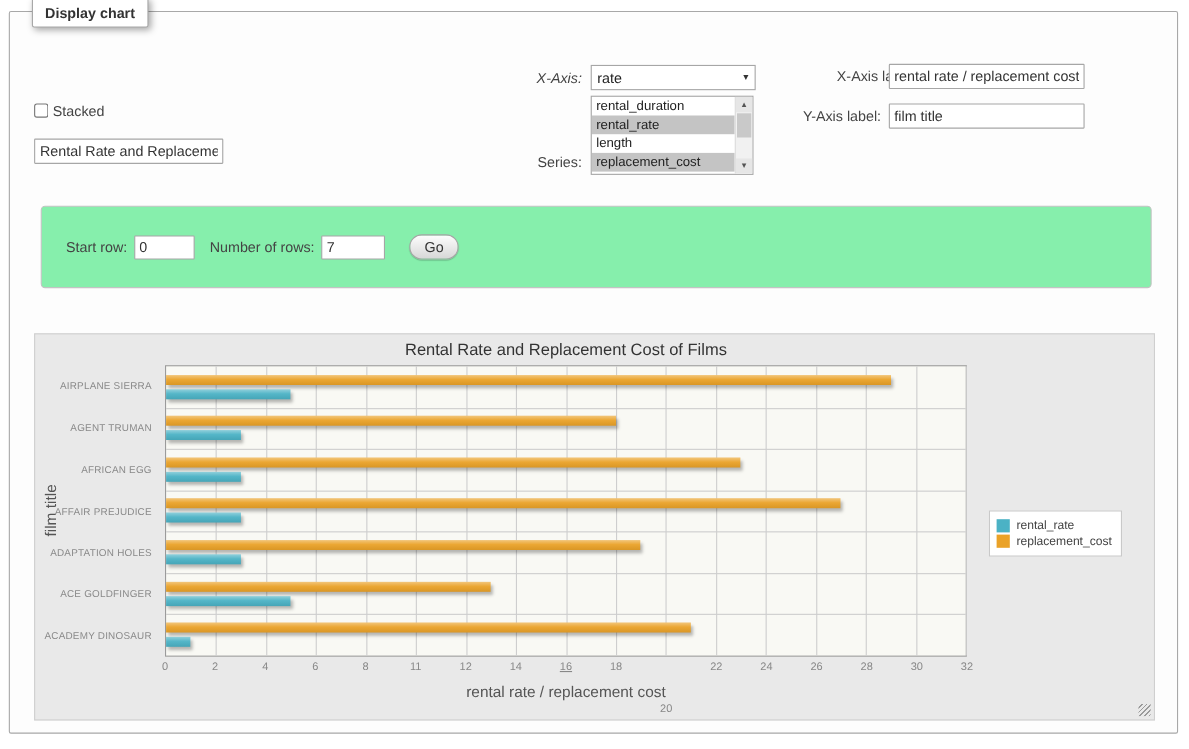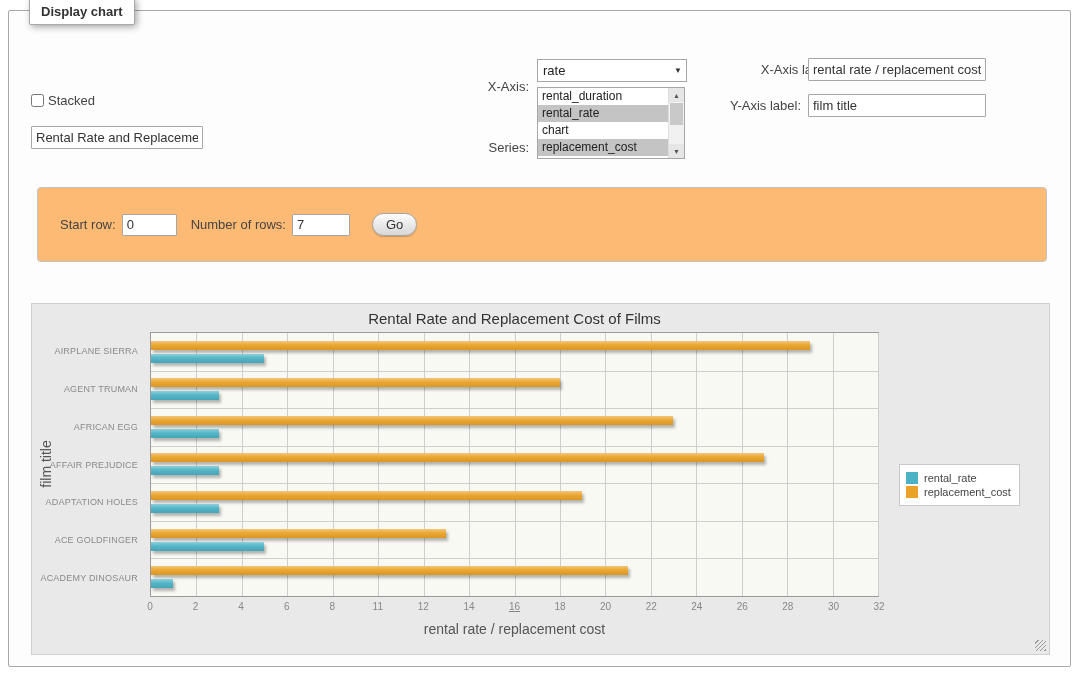--- a/index.html
+++ b/index.html
@@ -16,21 +16,21 @@
   .chart-type-row { position:absolute; left:22px; top:50px; display:flex; align-items:center; }
   .radio-option { display:flex; align-items:center; margin-right:9px; }
   input[type=radio], input[type=checkbox] { margin:0 4px 0 0; }
   .stacked-row { position:absolute; left:22px; top:82px; display:flex; align-items:center; }
 
   input[type=text] { border:1px solid #a6a6a6; padding:2px 4px; font:13px "Liberation Sans",sans-serif;
     color:#333; background:#fff; border-radius:1px; }
   .title-input { position:absolute; left:22px; top:115px; width:172px; height:23px; }
 
   .field-label { position:absolute; text-align:right; color:#444; white-space:nowrap; }
-  .xaxis-label   { left:420px; top:68px; width:100px; }
+  .xaxis-label   { left:420px; top:52px; width:100px;font-style:italic; }
   .series-label  { left:420px; top:129px; width:100px; }
   .xlabel-label  { left:712px; top:51px; width:112px; }
   .ylabel-label  { left:680px; top:87px; width:112px; }
 
   .select-wrap { position:absolute; left:528px; top:48px; width:150px; height:23px;
     border:1px solid #a6a6a6; background:#fff; display:flex; align-items:center; cursor:default; }
   .select-value { flex:1; padding:0 5px; color:#222; overflow:hidden; white-space:nowrap; }
   .select-arrow { width:16px; font-size:8px; color:#333; text-align:center; }
 
   .listbox { position:absolute; left:528px; top:76px; width:148px; height:72px;
@@ -41,21 +41,21 @@
   .listbox-scrollbar { width:16px; background:#f1f1f1; display:flex; flex-direction:column; border-left:1px solid #ddd; }
   .scroll-btn { height:14px; background:#e6e6e6; color:#555; font-size:7px;
     display:flex; align-items:center; justify-content:center; }
   .scroll-track { flex:1; position:relative; }
   .scroll-thumb { position:absolute; top:1px; left:1px; right:1px; height:22px; background:#c9c9c9; }
 
   .xlabel-input { position:absolute; left:799px; top:47px; width:178px; height:23px; }
   .ylabel-input { position:absolute; left:799px; top:83px; width:178px; height:23px; }
 
   .rows-panel { position:absolute; left:28px; top:176px; width:1010px; height:75px;
-    background:#fdba74; border:1px solid #c3c3c3; border-radius:4px;
+    background:#86efac; border:1px solid #c3c3c3; border-radius:4px;
     display:flex; align-items:center; padding-left:22px; }
   .panel-label { color:#444; margin-right:6px; }
   .start-row-input { width:55px; height:22px; margin-right:14px; }
   .num-rows-input { width:58px; height:22px; margin-right:22px; }
   .go-btn { border:1px solid #a5a5a5; border-radius:12px; background:linear-gradient(#fdfdfd,#d7d7d7);
     padding:3px 13px; font:13px "Liberation Sans",sans-serif; color:#333;
     box-shadow:0 1px 1px rgba(0,0,0,0.2); cursor:pointer; }
 
   .chart-container { position:absolute; left:22px; top:292px; width:1019px; height:352px;
     background:#e9e9e9; border:1px solid #cfcfcf; }
@@ -107,21 +107,21 @@
     <div class="select-wrap">
       <span class="select-value">rate</span>
       <span class="select-arrow">▼</span>
     </div>
 
     <div class="field-label series-label">Series:</div>
     <div class="listbox">
       <div class="listbox-options">
           <div class="listbox-option">rental_duration</div>
           <div class="listbox-option selected">rental_rate</div>
-          <div class="listbox-option">chart</div>
+          <div class="listbox-option">length</div>
           <div class="listbox-option selected">replacement_cost</div>
         </div>
       <div class="listbox-scrollbar">
         <div class="scroll-btn">▲</div>
         <div class="scroll-track">
           <div class="scroll-thumb"></div>
         </div>
         <div class="scroll-btn">▼</div>
       </div>
     </div>
@@ -208,21 +208,21 @@
           <div class="xtick" style="left: 0%;">0</div>
           <div class="xtick" style="left: 6.25%;">2</div>
           <div class="xtick" style="left: 12.5%;">4</div>
           <div class="xtick" style="left: 18.75%;">6</div>
           <div class="xtick" style="left: 25%;">8</div>
           <div class="xtick" style="left: 31.25%;">11</div>
           <div class="xtick" style="left: 37.5%;">12</div>
           <div class="xtick" style="left: 43.75%; text-align: center;">14</div>
           <div class="xtick" style="left: 50%; text-decoration: underline;">16</div>
           <div class="xtick" style="left: 56.25%;">18</div>
-          <div class="xtick" style="left: 62.5%;">20</div>
+          <div class="xtick" style="left: 62.5%; margin-top: 38px;">20</div>
           <div class="xtick" style="left: 68.75%;">22</div>
           <div class="xtick" style="left: 75%;">24</div>
           <div class="xtick" style="left: 81.25%;">26</div>
           <div class="xtick" style="left: 87.5%;">28</div>
           <div class="xtick" style="left: 93.75%;">30</div>
           <div class="xtick" style="left: 100%;">32</div>
         </div>
       <div class="x-axis-title">rental rate / replacement cost</div>
       <div class="chart-legend">
           <div class="legend-item">

